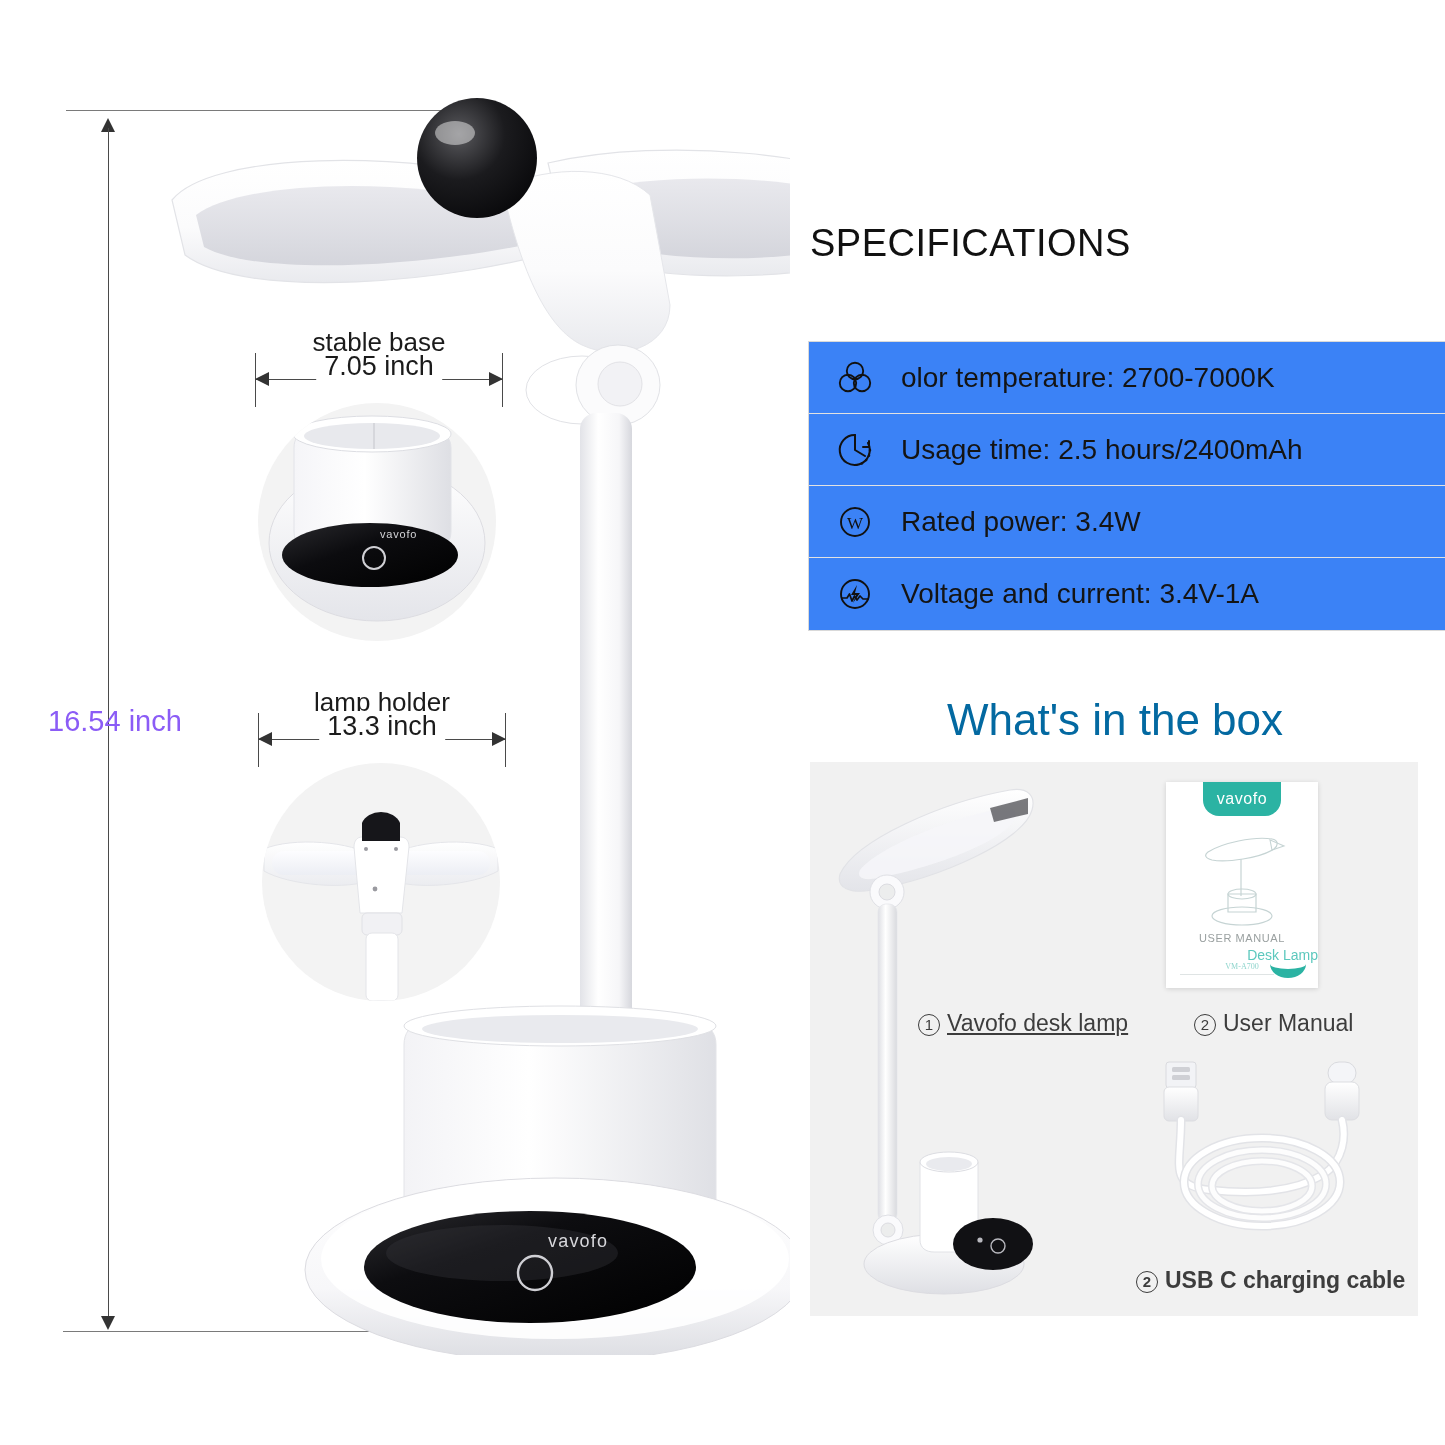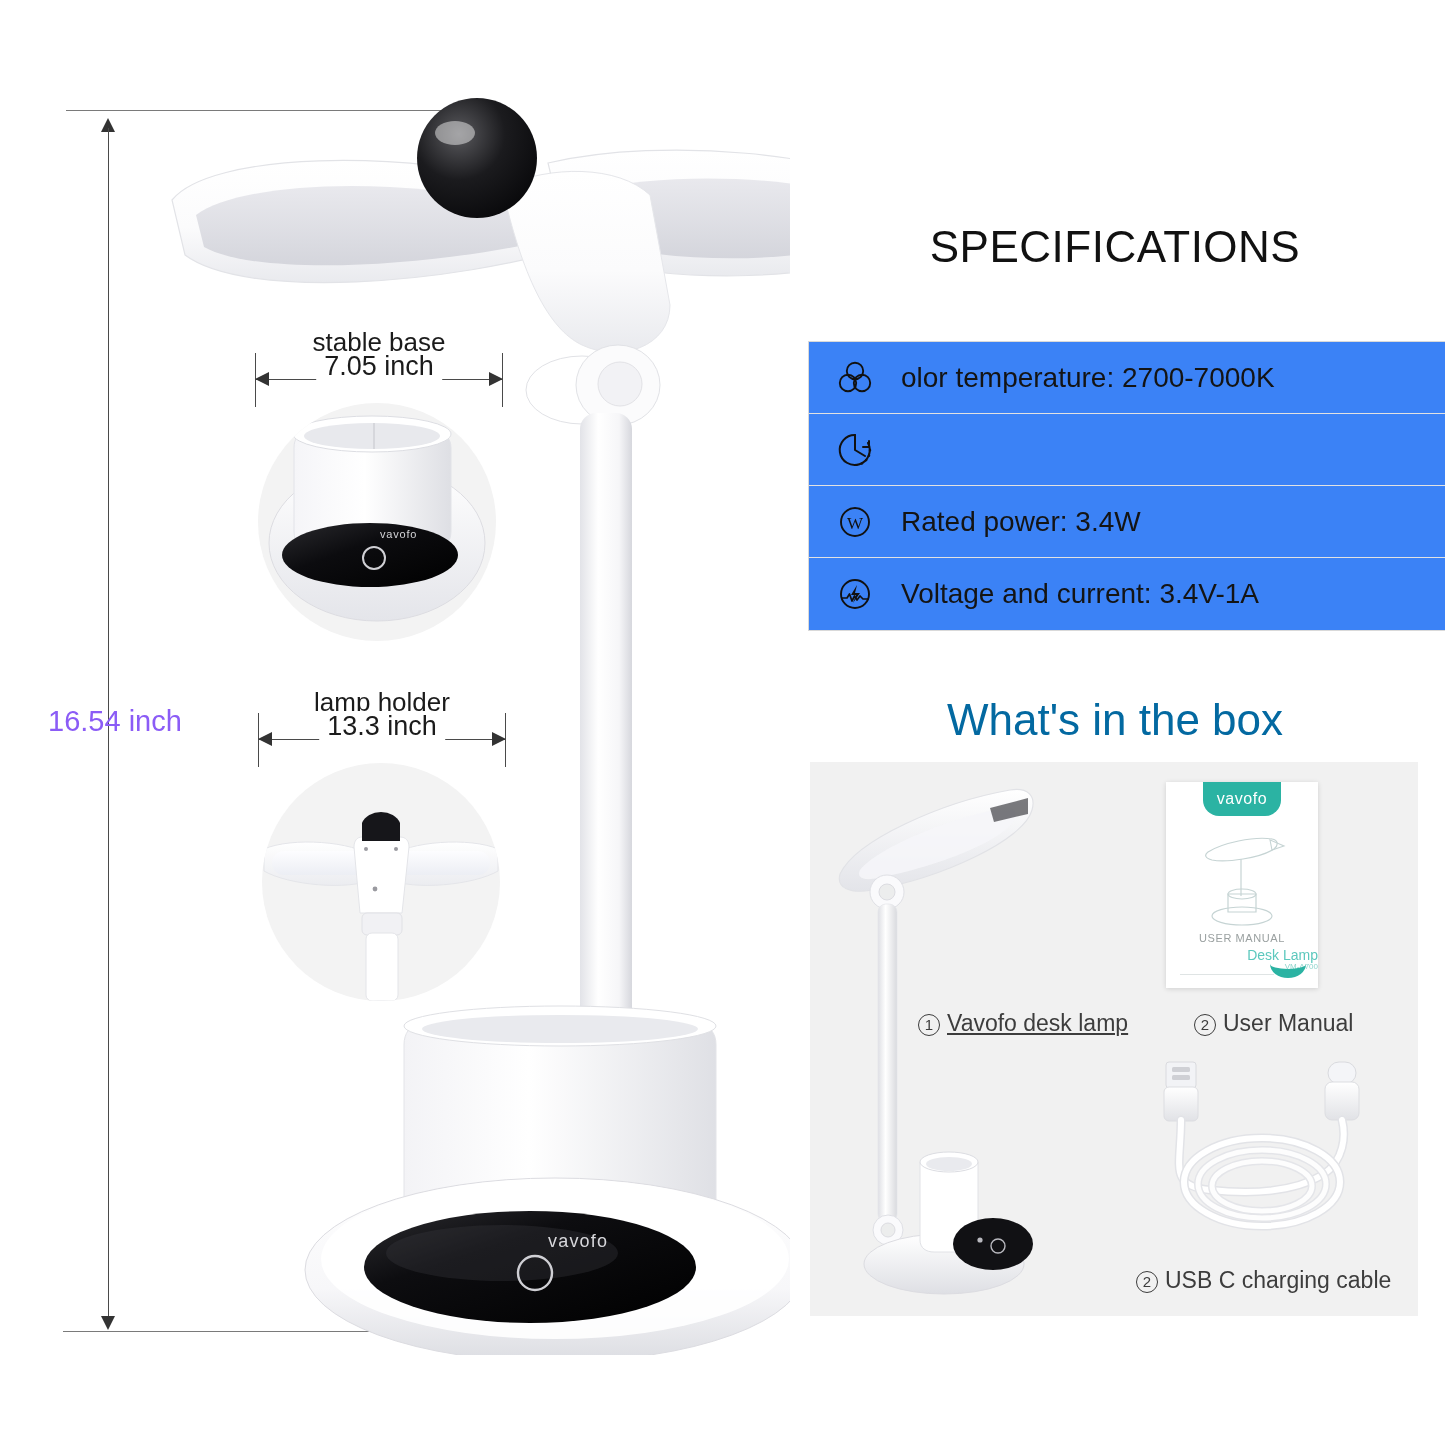--- a/index.html
+++ b/index.html
@@ -56,21 +56,21 @@
     position: absolute; border-radius: 50%;
     background: #f3f3f3; overflow: hidden;
   }
 
   
   .art { position: absolute; }
 
   
   .spec-title {
     position: absolute; left: 810px; top: 222px; width: 610px;
-    text-align: center; font-size: 44px; color: #111; letter-spacing: .5px;
+    text-align: left; font-size: 38px; color: #111; letter-spacing: .5px;
   }
   .spec-table {
     position: absolute; left: 808px; top: 305px; width: 648px;
     border: 1px solid #d9d9d9; background: #3b82f6; margin-top: 36px;
   }
   .spec-row {
     display: flex; align-items: center; height: 72px;
     border-bottom: 1px solid #e2e2e2;
   }
   .spec-row:last-child { border-bottom: none; }
@@ -106,21 +106,21 @@
   }
   .manual-brand {
     position: absolute; left: 50%; transform: translateX(-50%); top: 0;
     width: 78px; height: 34px; background: #2bb3a3;
     border-bottom-left-radius: 16px; border-bottom-right-radius: 16px;
     color: #fff; font-size: 16px; letter-spacing: .6px;
     display: flex; align-items: center; justify-content: center;
   }
   .manual-t1 { position: absolute; width: 100%; text-align: center; font-size: 11px; color: #9aa0a0; letter-spacing: .6px;}
   .manual-t2 { position: absolute; width: 100%; text-align: right; font-size: 14px; color: #5cc8bd; }
-  .manual-t3 { position: absolute; width: 100%; text-align: right; font-size: 8px;  color: #8fd5cd; }
+  .manual-t3 { position: absolute; width: 100%; text-align: center; font-size: 8px;  color: #8fd5cd; font-family: Liberation Serif, serif; }
   .manual-rule { position: absolute; height: 1px; background: #dfe4e4; }
   .manual-swoosh {
     position: absolute; width: 36px; height: 14px;
     border-bottom: 9px solid #2bb3a3; border-radius: 0 0 50% 50%/0 0 100% 100%;
   }
 </style>
 </head>
 <body>
 
 <div id="root">
@@ -298,20 +298,21 @@
 
     <div class="spec-row">
       <div class="spec-ico">
         <svg width="40" height="40" viewBox="0 0 40 40">
           <path d="M20 5 A15 15 0 1 0 33 13" fill="none" stroke="#111" stroke-width="2" stroke-linecap="round"></path>
           <path d="M20 5 L20 20 L30 26" fill="none" stroke="#111" stroke-width="2" stroke-linecap="round" stroke-linejoin="round"></path>
           <path d="M34 11 L34 17 L28 17" fill="none" stroke="#111" stroke-width="2" stroke-linecap="round" stroke-linejoin="round"></path>
           <path d="M35 20 A15 15 0 0 1 22 35" fill="none" stroke="#111" stroke-width="2.4" stroke-linecap="round" stroke-dasharray="0.4 5"></path>
         </svg>
       </div>
+      <div class="spec-txt">Usage time: 2.5 hours/2400mAh</div>
     </div>
 
     <div class="spec-row">
       <div class="spec-ico">
         <svg width="40" height="40" viewBox="0 0 40 40">
           <circle cx="20" cy="20" r="14" fill="none" stroke="#111" stroke-width="1.9"></circle>
           <text x="20" y="27" text-anchor="middle" font-family="Liberation Serif, serif" font-size="17" fill="#111">W</text>
         </svg>
       </div>
       <div class="spec-txt">Rated power: 3.4W</div>
@@ -422,18 +423,18 @@
       <path d="M53 64 C 53 110, 40 130, 82 134 C 130 139, 170 134, 196 118
                C 216 104, 218 80, 214 64" fill="none" stroke="#ffffff" stroke-width="6" stroke-linecap="round"></path>
       <ellipse cx="134" cy="126" rx="78" ry="44" fill="none" stroke="#e2e3e7" stroke-width="9"></ellipse>
       <ellipse cx="134" cy="126" rx="78" ry="44" fill="none" stroke="#ffffff" stroke-width="6"></ellipse>
       <ellipse cx="134" cy="128" rx="64" ry="34" fill="none" stroke="#e4e5e9" stroke-width="8"></ellipse>
       <ellipse cx="134" cy="128" rx="64" ry="34" fill="none" stroke="#fdfdfd" stroke-width="5"></ellipse>
       <ellipse cx="134" cy="130" rx="50" ry="25" fill="none" stroke="#e4e5e9" stroke-width="8"></ellipse>
       <ellipse cx="134" cy="130" rx="50" ry="25" fill="none" stroke="#fdfdfd" stroke-width="5"></ellipse>
     </svg>
 
-    <div class="box-cap" style="left:326px; top:505px;">
+    <div class="box-cap" style="left:326px; top:505px;font-weight:bold;">
       <span class="num-badge">2</span><span>USB C charging cable</span>
     </div>
 
   </div>
 </div>
 
 </body></html>

